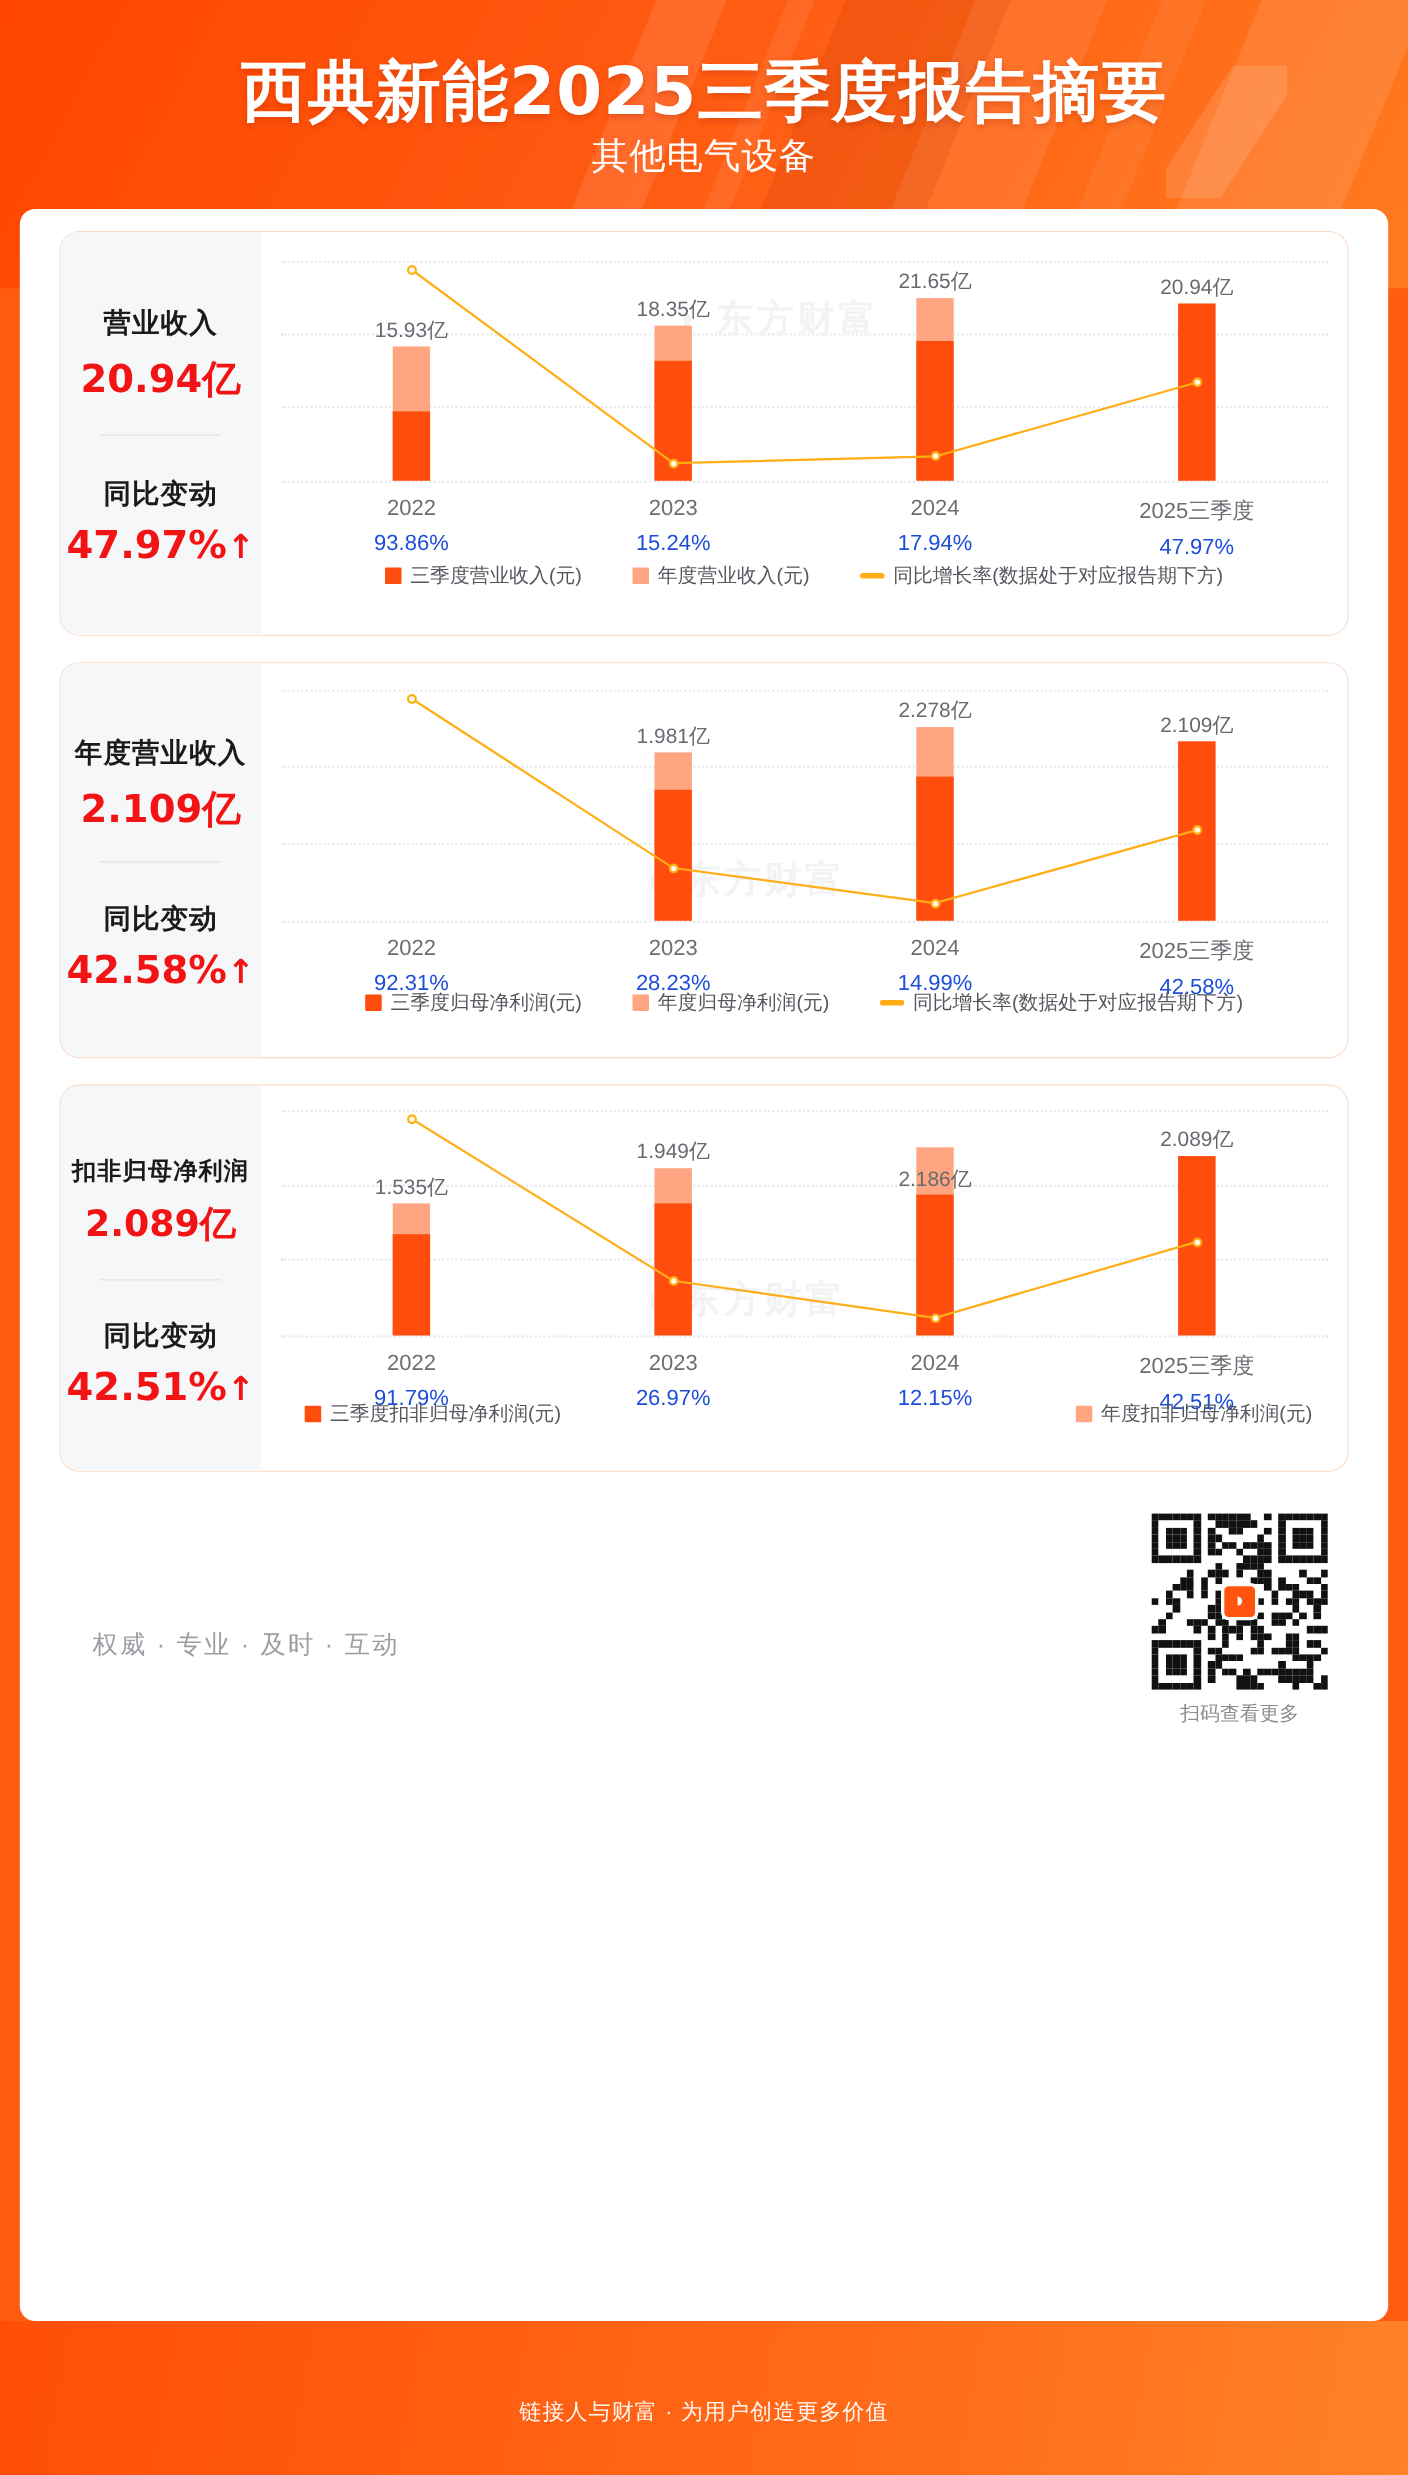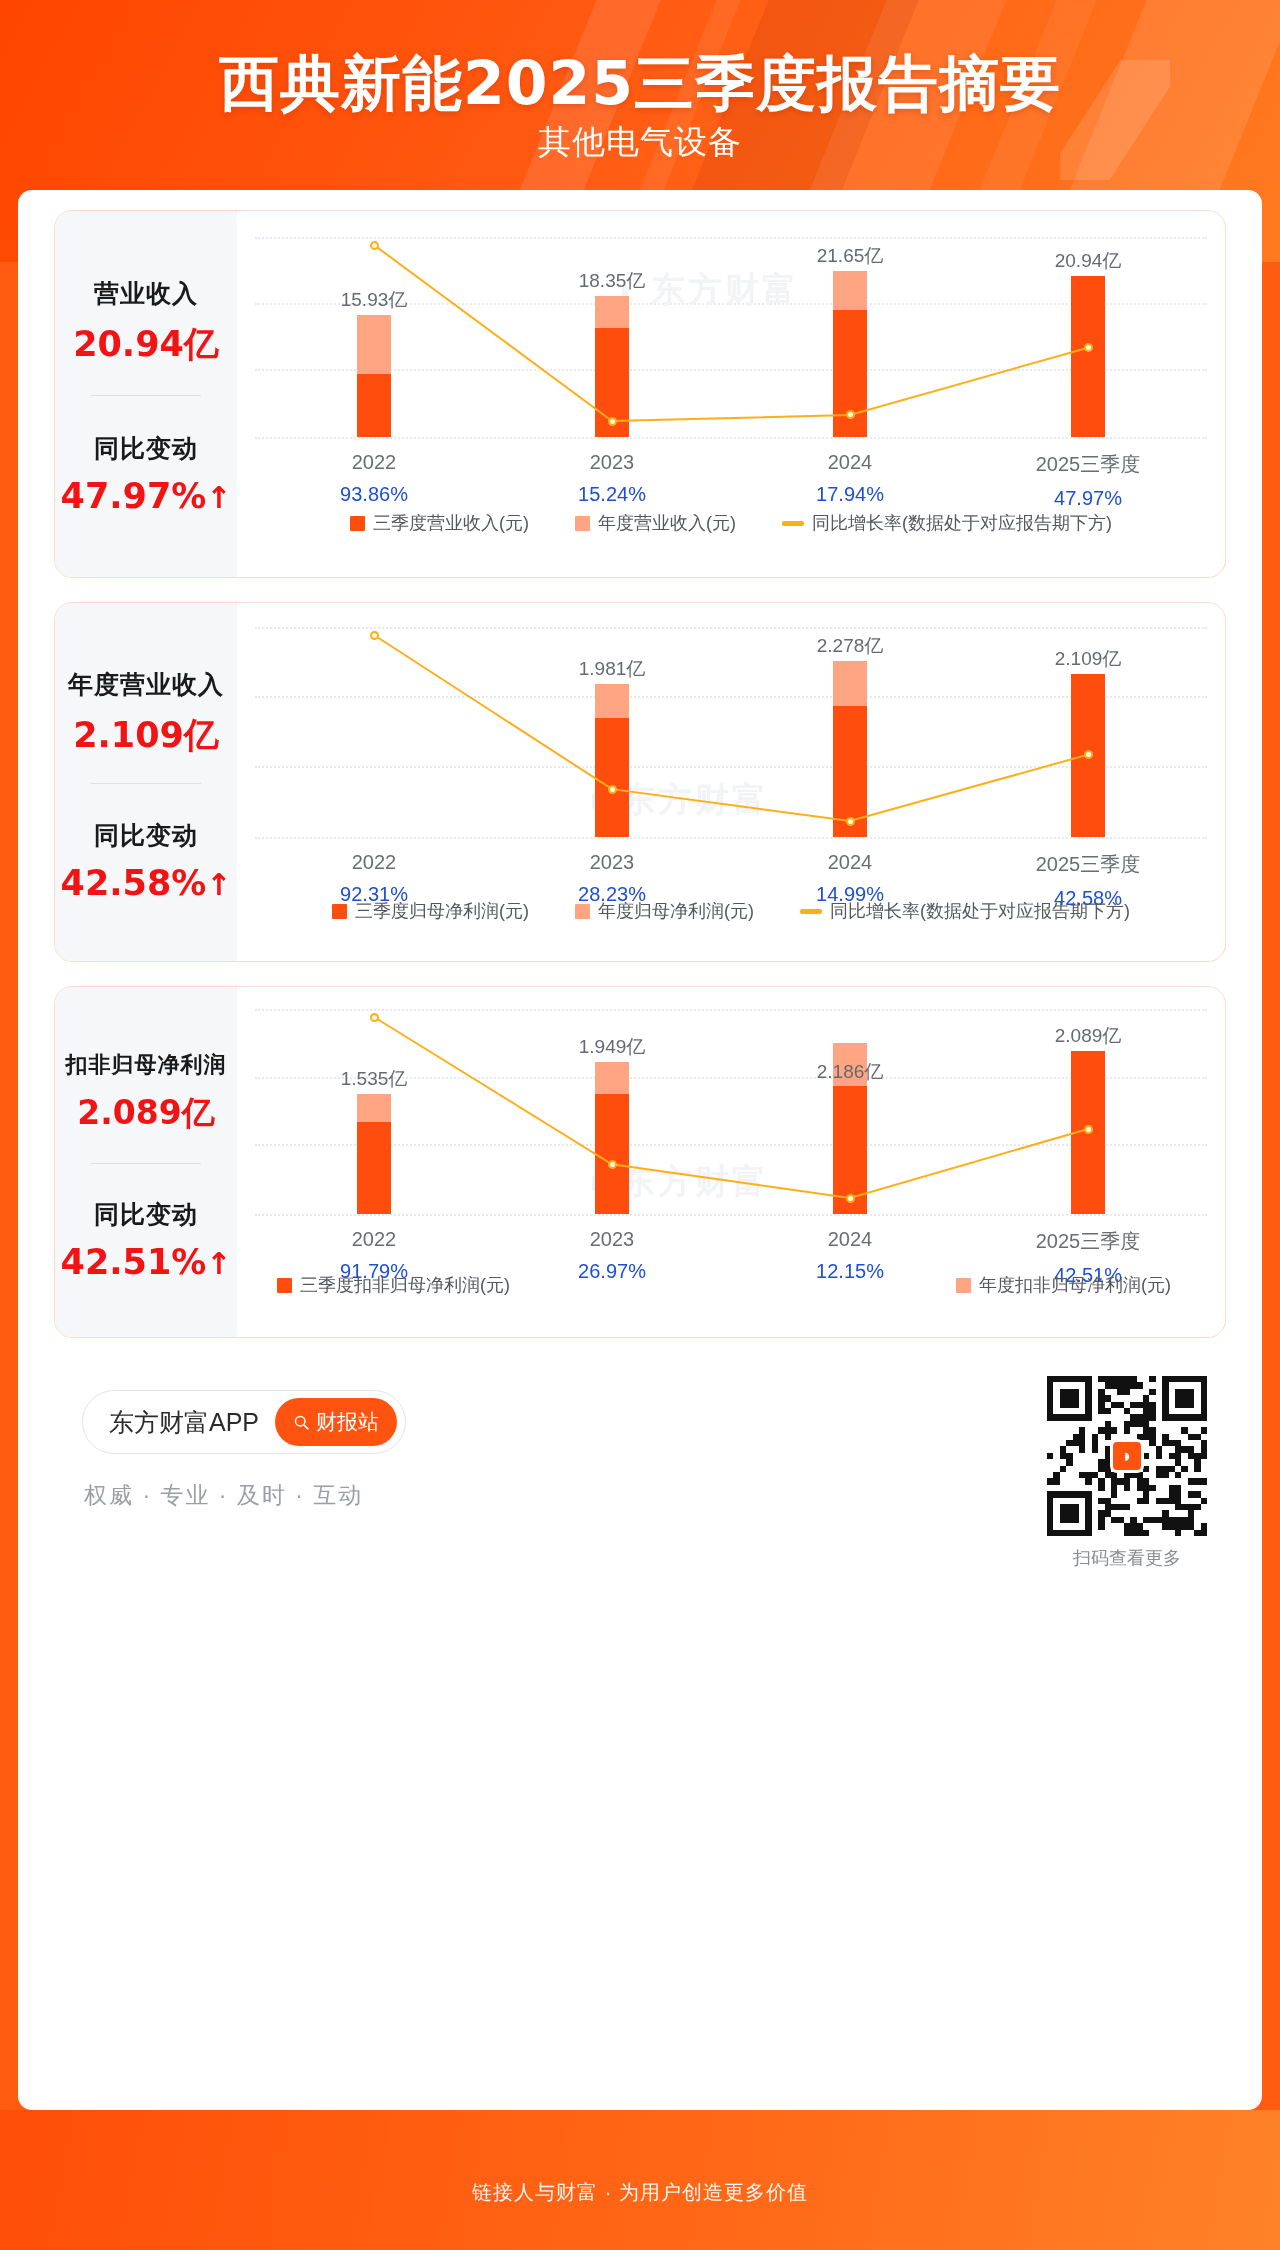--- a/index.html
+++ b/index.html
@@ -459,48 +459,38 @@
             </div>
             <div class="xcat" style="left: 62.5%; top: 0px;">
               <div class="year">2024</div>
               <div class="pct">12.15%</div>
             </div>
             <div class="xcat" style="left: 87.5%; top: 0px;">
               <div class="year">2025三季度</div>
               <div class="pct">42.51%</div>
             </div>
           </div>
-          <div class="legend two-row" style="top: 286px; left: 40px; right: 54px; justify-content: space-between;">
+          <div class="legend two-row" style="top: 286px; left: 40px; right: 32px; justify-content: space-between;">
             <div class="legend-item">
               <span class="legend-swatch" style="background: rgb(255, 77, 13);"></span>
               <span class="legend-text">三季度扣非归母净利润(元)</span>
             </div>
             <div class="legend-item">
               <span class="legend-swatch" style="background: rgb(255, 165, 129);"></span>
               <span class="legend-text">年度扣非归母净利润(元)</span>
             </div>
             <div class="legend-item" style="flex-basis: 100%; justify-content: flex-start; padding-left: 22px;">
               <span class="legend-text">同比增长率(数据处于对应报告期下方)</span>
             </div>
           </div>
         </div>
       </div>
     </div>
 
   <div class="footer-area">
-    <div class="app-pill">
-      <span class="app-pill-text">东方财富APP</span>
-      <span class="finrpt-btn">
-        <svg width="17" height="17" viewBox="0 0 20 20">
-          <circle cx="8.5" cy="8.5" r="5.6" fill="none" stroke="#ffffff" stroke-width="1.7"></circle>
-          <line x1="12.7" y1="12.7" x2="17.5" y2="17.5" stroke="#ffffff" stroke-width="1.9" stroke-linecap="round"></line>
-        </svg>
-        <span class="finrpt-btn-text">财报站</span>
-      </span>
-    </div>
     <div class="slogan">权威 · 专业 · 及时 · 互动</div>
     <div class="qr-wrap">
       <div id="qr-host">
           <div style="width: 160px; height: 160px; background: rgb(255, 255, 255); margin: 0px auto; position: relative;">
             <div style="position: absolute; background: rgb(17, 17, 17); left: 0px; top: 0px; width: 6.4px; height: 6.4px;"></div>
             <div style="position: absolute; background: rgb(17, 17, 17); left: 6.4px; top: 0px; width: 6.4px; height: 6.4px;"></div>
             <div style="position: absolute; background: rgb(17, 17, 17); left: 12.8px; top: 0px; width: 6.4px; height: 6.4px;"></div>
             <div style="position: absolute; background: rgb(17, 17, 17); left: 19.2px; top: 0px; width: 6.4px; height: 6.4px;"></div>
             <div style="position: absolute; background: rgb(17, 17, 17); left: 25.6px; top: 0px; width: 6.4px; height: 6.4px;"></div>
             <div style="position: absolute; background: rgb(17, 17, 17); left: 32px; top: 0px; width: 6.4px; height: 6.4px;"></div>

